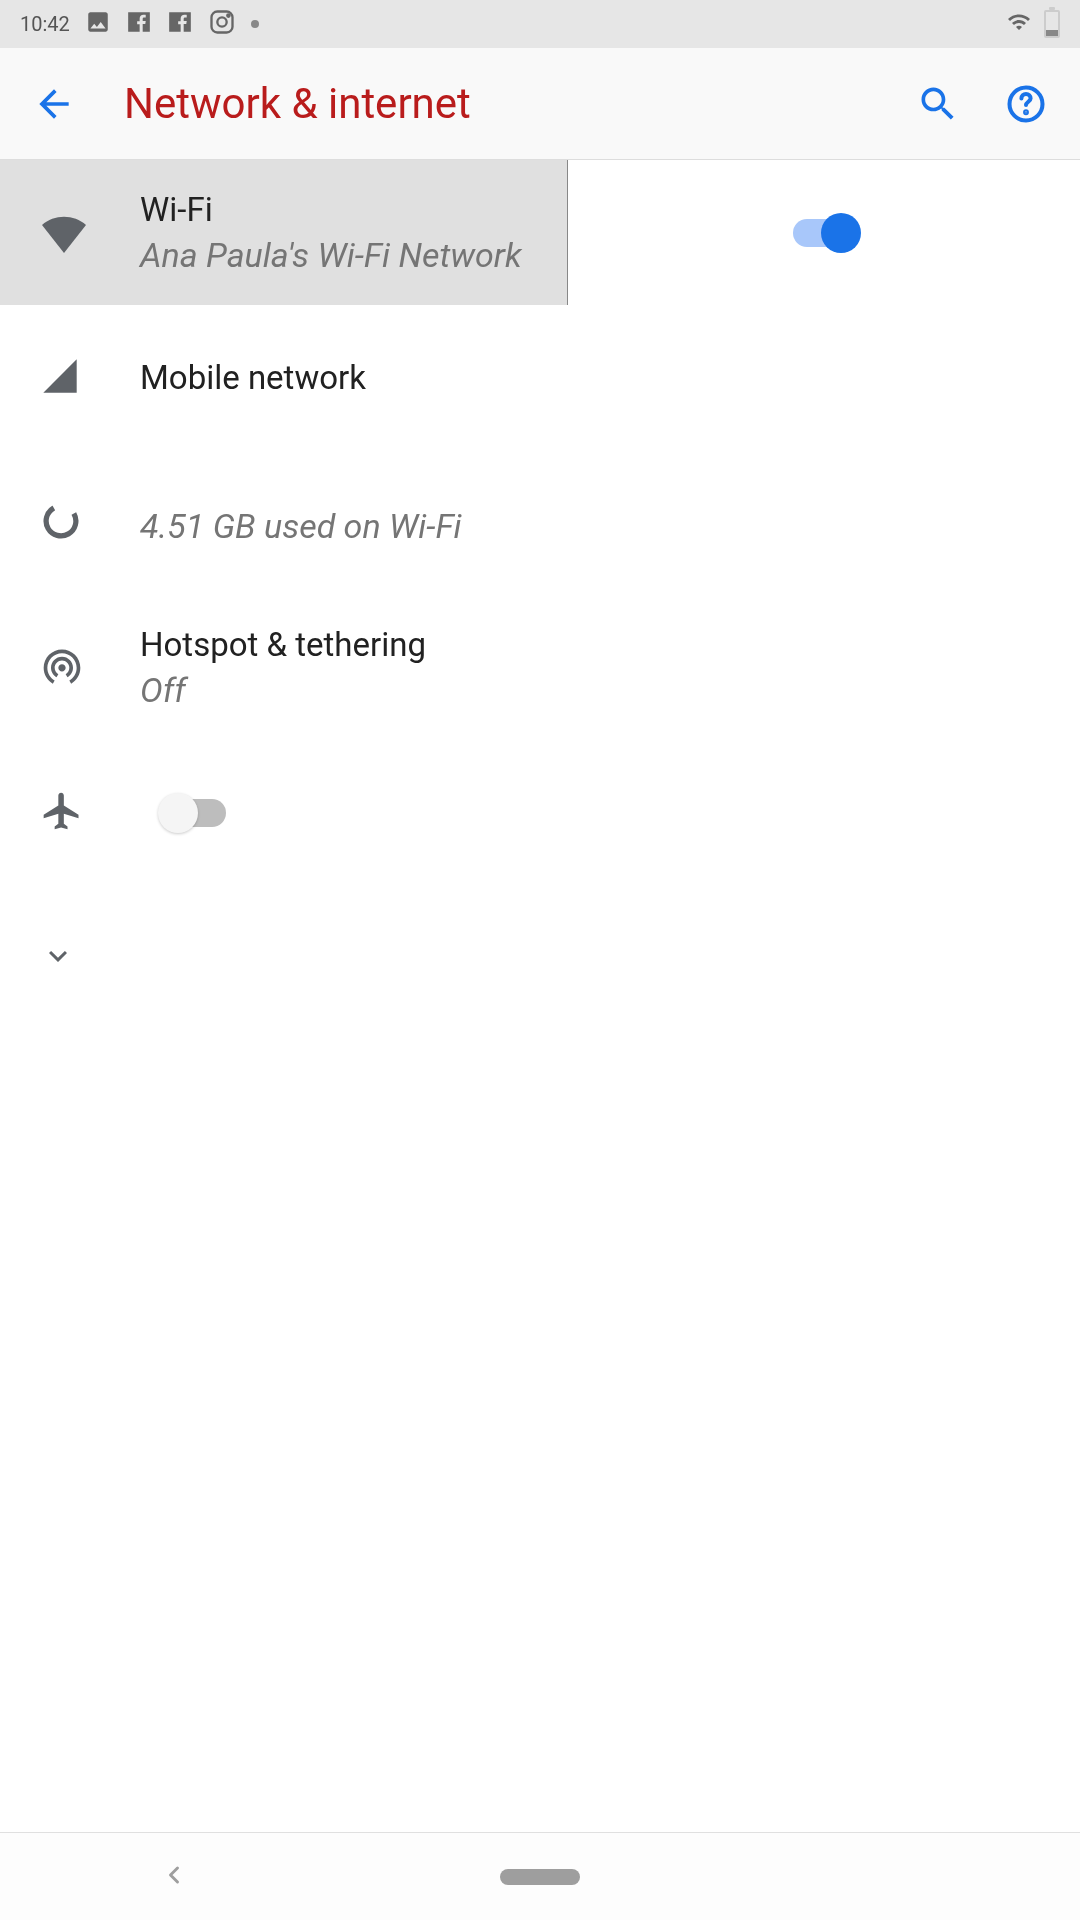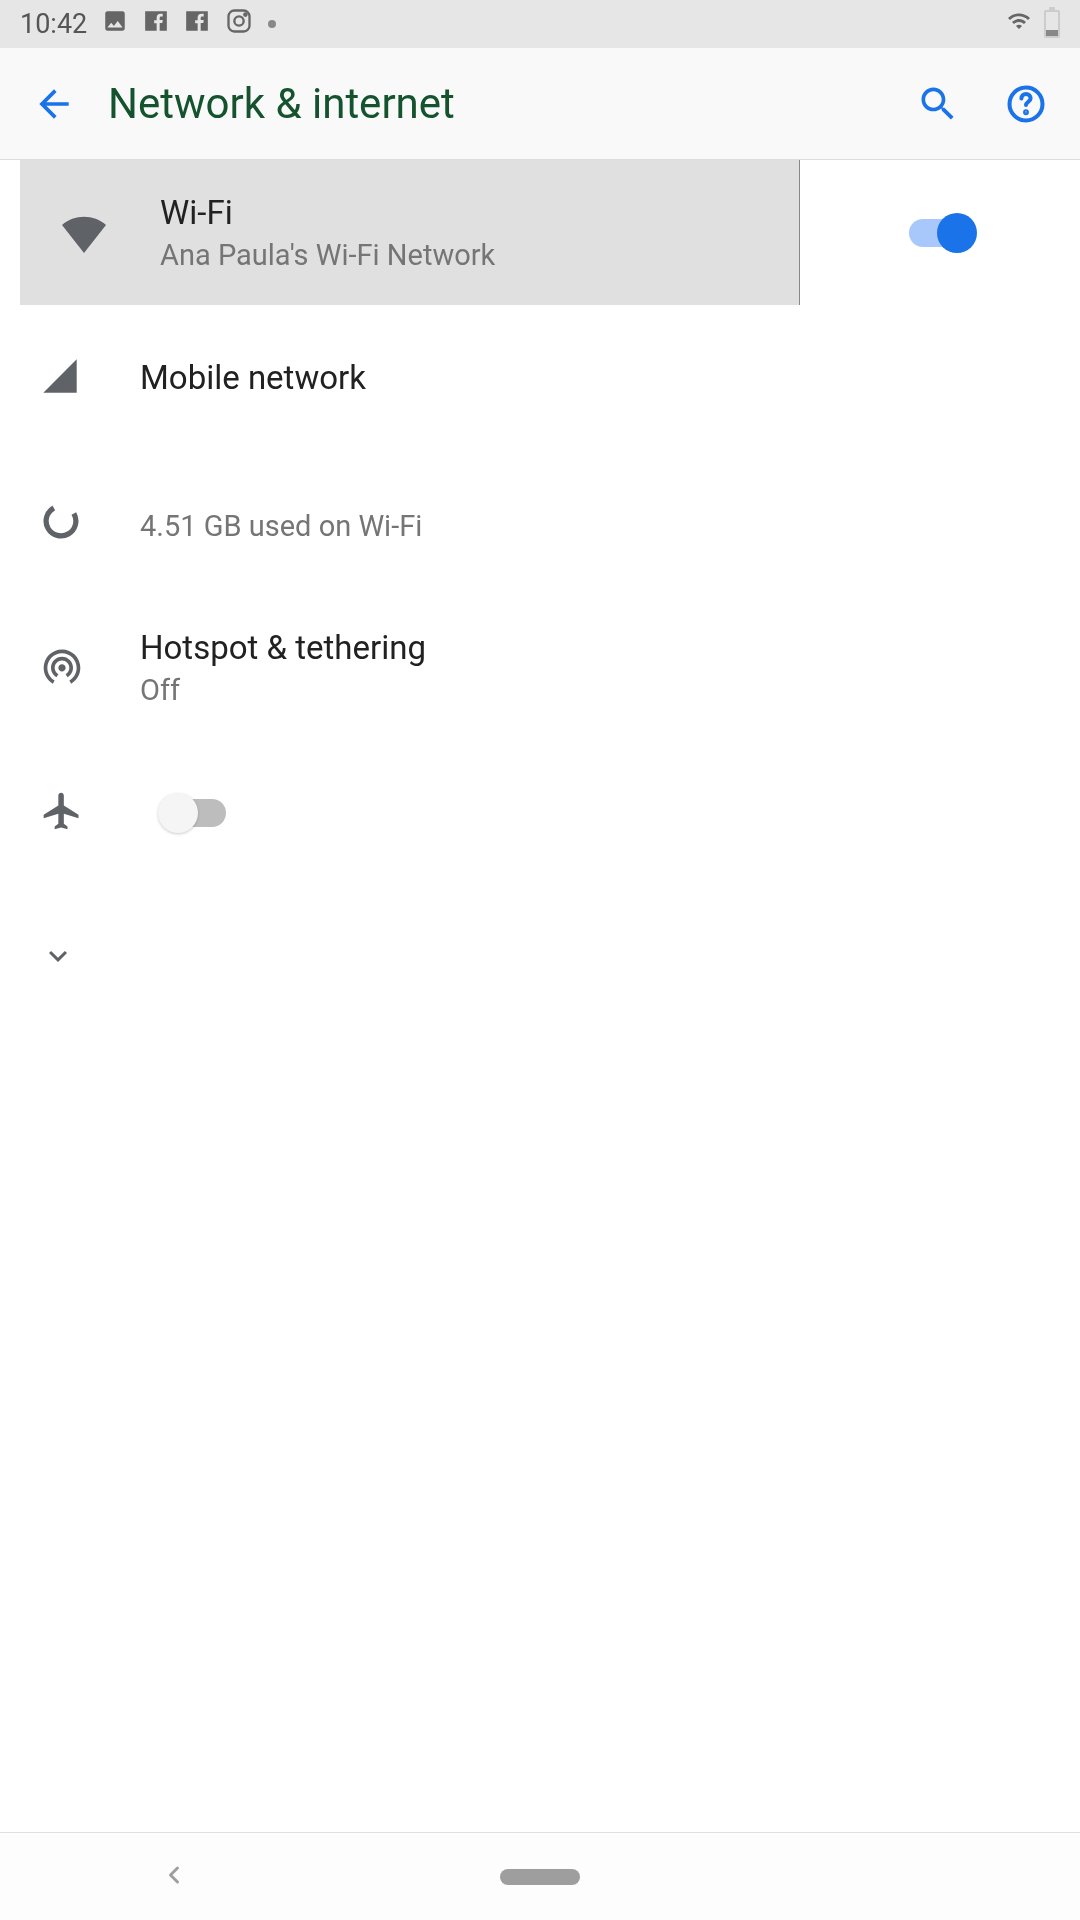--- a/index.html
+++ b/index.html
@@ -4,21 +4,21 @@
   <style>
     * { box-sizing: border-box; margin: 0; padding: 0; }
     body { font-family: Roboto, -apple-system, BlinkMacSystemFont, 'Segoe UI', sans-serif; background: #fff; width: 1080px; height: 1920px; overflow: hidden; }
     
     .statusbar {
       height: 48px;
       background: #e6e6e6;
       display: flex;
       align-items: center;
       padding: 0 20px;
-      font-size: 27px;
+      font-size: 20px;
       color: #555;
     }
     .statusbar .time { font-weight: 400; }
     .statusbar .left-icons { display: flex; align-items: center; gap: 15px; margin-left: 15px; }
     .statusbar .right-icons { display: flex; align-items: center; gap: 10px; margin-left: auto; }
     .statusbar .picture-icon { width: 26px; height: 26px; }
     .statusbar .dot { width: 8px; height: 8px; background: #888; border-radius: 50%; }
     .statusbar .wifi-stat { width: 30px; height: 24px; }
     .statusbar .battery { width: 16px; height: 28px; border: 2px solid #ccc; border-radius: 2px; position: relative; }
     .statusbar .battery::before { content: ''; position: absolute; top: -5px; left: 3px; width: 6px; height: 3px; background: #ccc; border-radius: 1px; }
@@ -26,21 +26,21 @@
     
     .appbar {
       height: 112px;
       background: #f9f9f9;
       border-bottom: 1px solid #ddd;
       display: flex;
       align-items: center;
       padding: 0 30px;
     }
     .appbar .back { width: 48px; height: 48px; display: flex; align-items: center; justify-content: center; cursor: pointer; }
-    .appbar .title { font-size: 42px; color: #14532d; margin-left: 30px; font-weight: 400; }
+    .appbar .title { font-size: 42px; color: #b91c1c; margin-left: 46px; font-weight: 400; }
     .appbar .actions { margin-left: auto; display: flex; gap: 40px; }
     .appbar .action-btn { width: 48px; height: 48px; display: flex; align-items: center; justify-content: center; cursor: pointer; }
     
     .content {
       background: #fff;
     }
     
     .list-item {
       display: flex;
       align-items: center;
@@ -51,28 +51,27 @@
     .list-item.highlighted-wrap {
       padding: 0;
       background: #fff;
     }
     .highlighted {
       background: #e0e0e0;
       display: flex;
       align-items: center;
       padding: 30px 40px;
       min-height: 145px;
-      width: 780px;
+      width: 568px;
       border-right: 1px solid #888;
-      margin-left: 20px;
     }
     .list-item .icon-slot { width: 100px; display: flex; justify-content: flex-start; align-items: center; }
     .list-item .text-block { flex: 1; }
     .list-item .text-block .primary { font-size: 33px; color: #212121; }
-    .list-item .text-block .secondary { font-size: 29px; color: #757575; margin-top: 6px; }
+    .list-item .text-block .secondary { font-size: 34px; color: #757575; margin-top: 6px; font-style: italic; }
     .list-item .trailing { width: 110px; display: flex; justify-content: center; align-items: center; }
     
     .switch { width: 62px; height: 28px; border-radius: 14px; position: relative; }
     .switch.on { background: #a8c7fa; }
     .switch.on::after { content: ''; position: absolute; right: -6px; top: -6px; width: 40px; height: 40px; border-radius: 50%; background: #1a73e8; }
     .switch.off { background: #bdbdbd; }
     .switch.off::after { content: ''; position: absolute; left: -6px; top: -6px; width: 40px; height: 40px; border-radius: 50%; background: #f5f5f5; box-shadow: 0 1px 3px rgba(0,0,0,0.2); }
     
     .wifi-toggle-wrap { flex: 1; display: flex; justify-content: center; align-items: center; }
     

